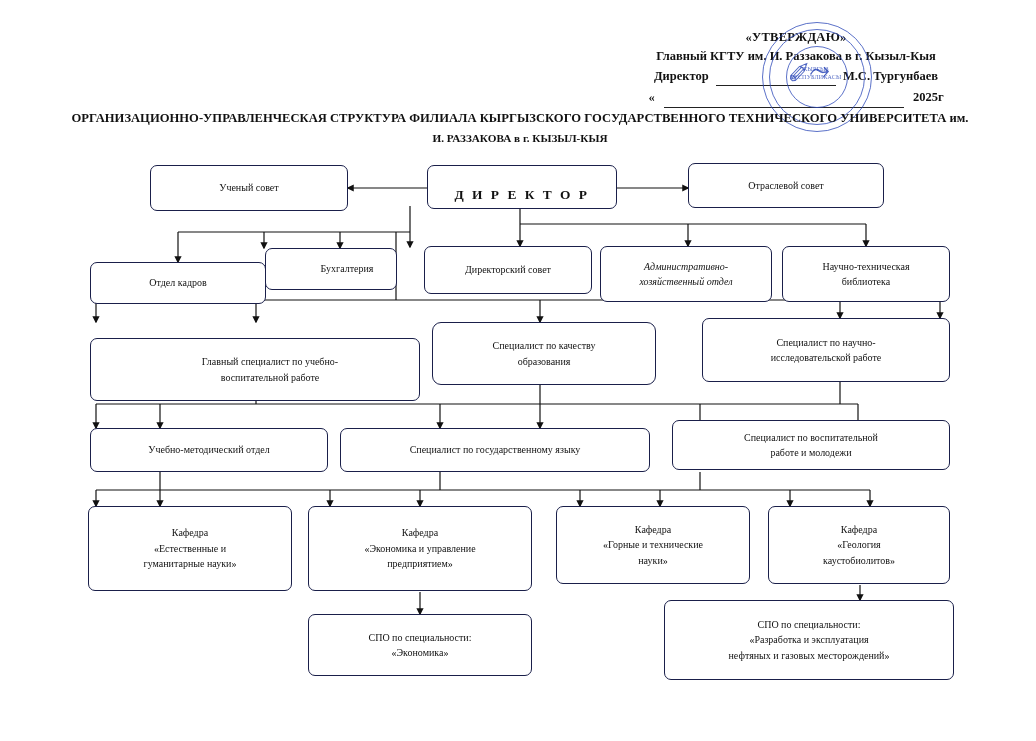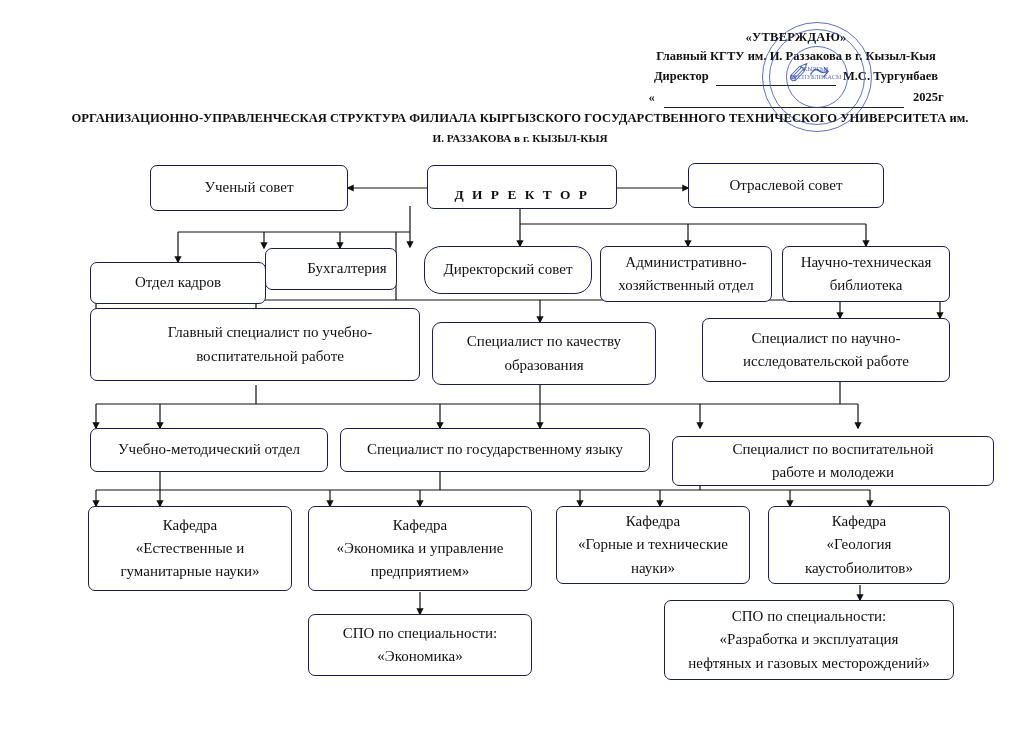--- a/index.html
+++ b/index.html
@@ -115,21 +115,21 @@
   .node {
     position: absolute;
     border: 1.3px solid #1a1f4a;
     border-radius: 7px;
     background: #ffffff;
     box-sizing: border-box;
     display: flex;
     align-items: center;
     justify-content: center;
     text-align: center;
-    font-size: 15px;
+    font-size: 10px;
     line-height: 1.55;
     padding: 2px 6px;
     color: #111;
   }
   .node.director {
     font-weight: bold;
     letter-spacing: 2.5px;
     font-size: 13.4px;
     align-items: flex-end;
   }
@@ -248,37 +248,37 @@
   <div class="node" style="left:688px; top:163px; width:196px; height:45px;">
     <span class="inner">Отраслевой совет</span>
   </div>
 
   <div class="node" style="left:90px; top:262px; width:176px; height:42px;">
     <span class="inner">Отдел кадров</span>
   </div>
   <div class="node" style="left:265px; top:248px; width:132px; height:42px;padding-left:38px;">
     <span class="inner">Бухгалтерия</span>
   </div>
-  <div class="node" style="left:424px; top:246px; width:168px; height:48px;border-radius:17px;">
+  <div class="node" style="left:424px; top:246px; width:168px; height:48px;">
     <span class="inner">Директорский совет</span>
   </div>
-  <div class="node" style="left:600px; top:246px; width:172px; height:56px;">
+  <div class="node" style="left:600px; top:246px; width:172px; height:56px;font-style:italic;">
     <span class="inner">
       <span>Административно-</span><br>
       <span>хозяйственный отдел</span>
     </span>
   </div>
   <div class="node" style="left:782px; top:246px; width:168px; height:56px;">
     <span class="inner">
       <span>Научно-техническая</span><br>
       <span>библиотека</span>
     </span>
   </div>
 
-  <div class="node" style="left:90px; top:308px; width:330px; height:73px;padding-left:36px;">
+  <div class="node" style="left:90px; top:338px; width:330px; height:63px;padding-left:36px;">
     <span class="inner">
       <span>Главный специалист по учебно-</span><br>
       <span>воспитательной работе</span>
     </span>
   </div>
   <div class="node" style="left:432px; top:322px; width:224px; height:63px;border-radius:9px;">
     <span class="inner">
       <span>Специалист по качеству</span><br>
       <span>образования</span>
     </span>
@@ -289,21 +289,21 @@
       <span>исследовательской работе</span>
     </span>
   </div>
 
   <div class="node" style="left:90px; top:428px; width:238px; height:44px;">
     <span class="inner">Учебно-методический отдел</span>
   </div>
   <div class="node" style="left:340px; top:428px; width:310px; height:44px;">
     <span class="inner">Специалист по государственному языку</span>
   </div>
-  <div class="node" style="left:672px; top:436px; width:322px; height:50px;">
+  <div class="node" style="left:672px; top:420px; width:278px; height:50px;">
     <span class="inner">
       <span>Специалист по воспитательной</span><br>
       <span>работе и молодежи</span>
     </span>
   </div>
 
   <div class="node" style="left:88px; top:506px; width:204px; height:85px;">
     <span class="inner">
       <span>Кафедра</span><br>
       <span>«Естественные и</span><br>

